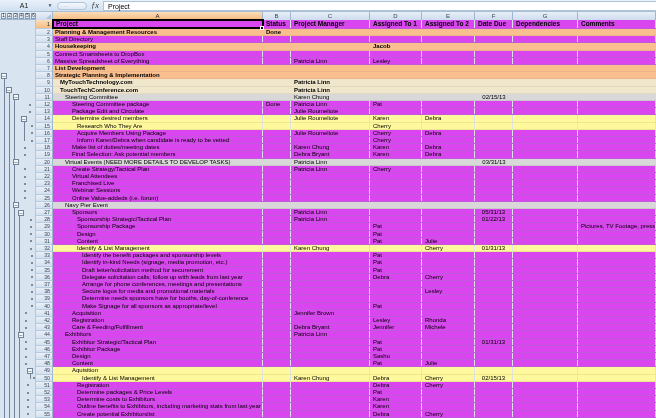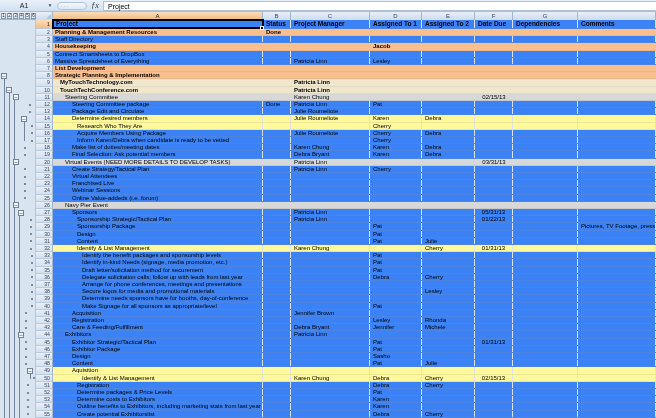--- a/index.html
+++ b/index.html
@@ -1,18 +1,18 @@
 <!DOCTYPE html>
 <html><head>
 <meta charset="utf-8">
 <style>
   html,body{margin:0;padding:0;background:#fff;}
   *{box-sizing:border-box;}
   .screen{position:relative;width:656px;height:418px;overflow:hidden;
-    font-family:"Liberation Sans","DejaVu Sans",sans-serif;color:#000;background:#3b82f6;}
+    font-family:"Liberation Sans","DejaVu Sans",sans-serif;color:#000;background:#d946ef;}
   .abs{position:absolute;}
 
   
   .topbar{left:0;top:0;width:656px;height:12px;
     background:linear-gradient(#EAF1FA,#CFE0F1);border-bottom:1px solid #A9BFD6;}
   .namebox{left:4px;top:1px;width:40px;height:9px;font-size:7px;line-height:9px;
     text-align:center;color:#222;}
   .nb-arrow{left:44px;top:1px;width:12px;height:9px;font-size:5px;line-height:9px;
     text-align:center;color:#4a5a6a;}
   .splitcap{left:57px;top:1.5px;width:30px;height:8px;border:1px solid #AFC4DB;

